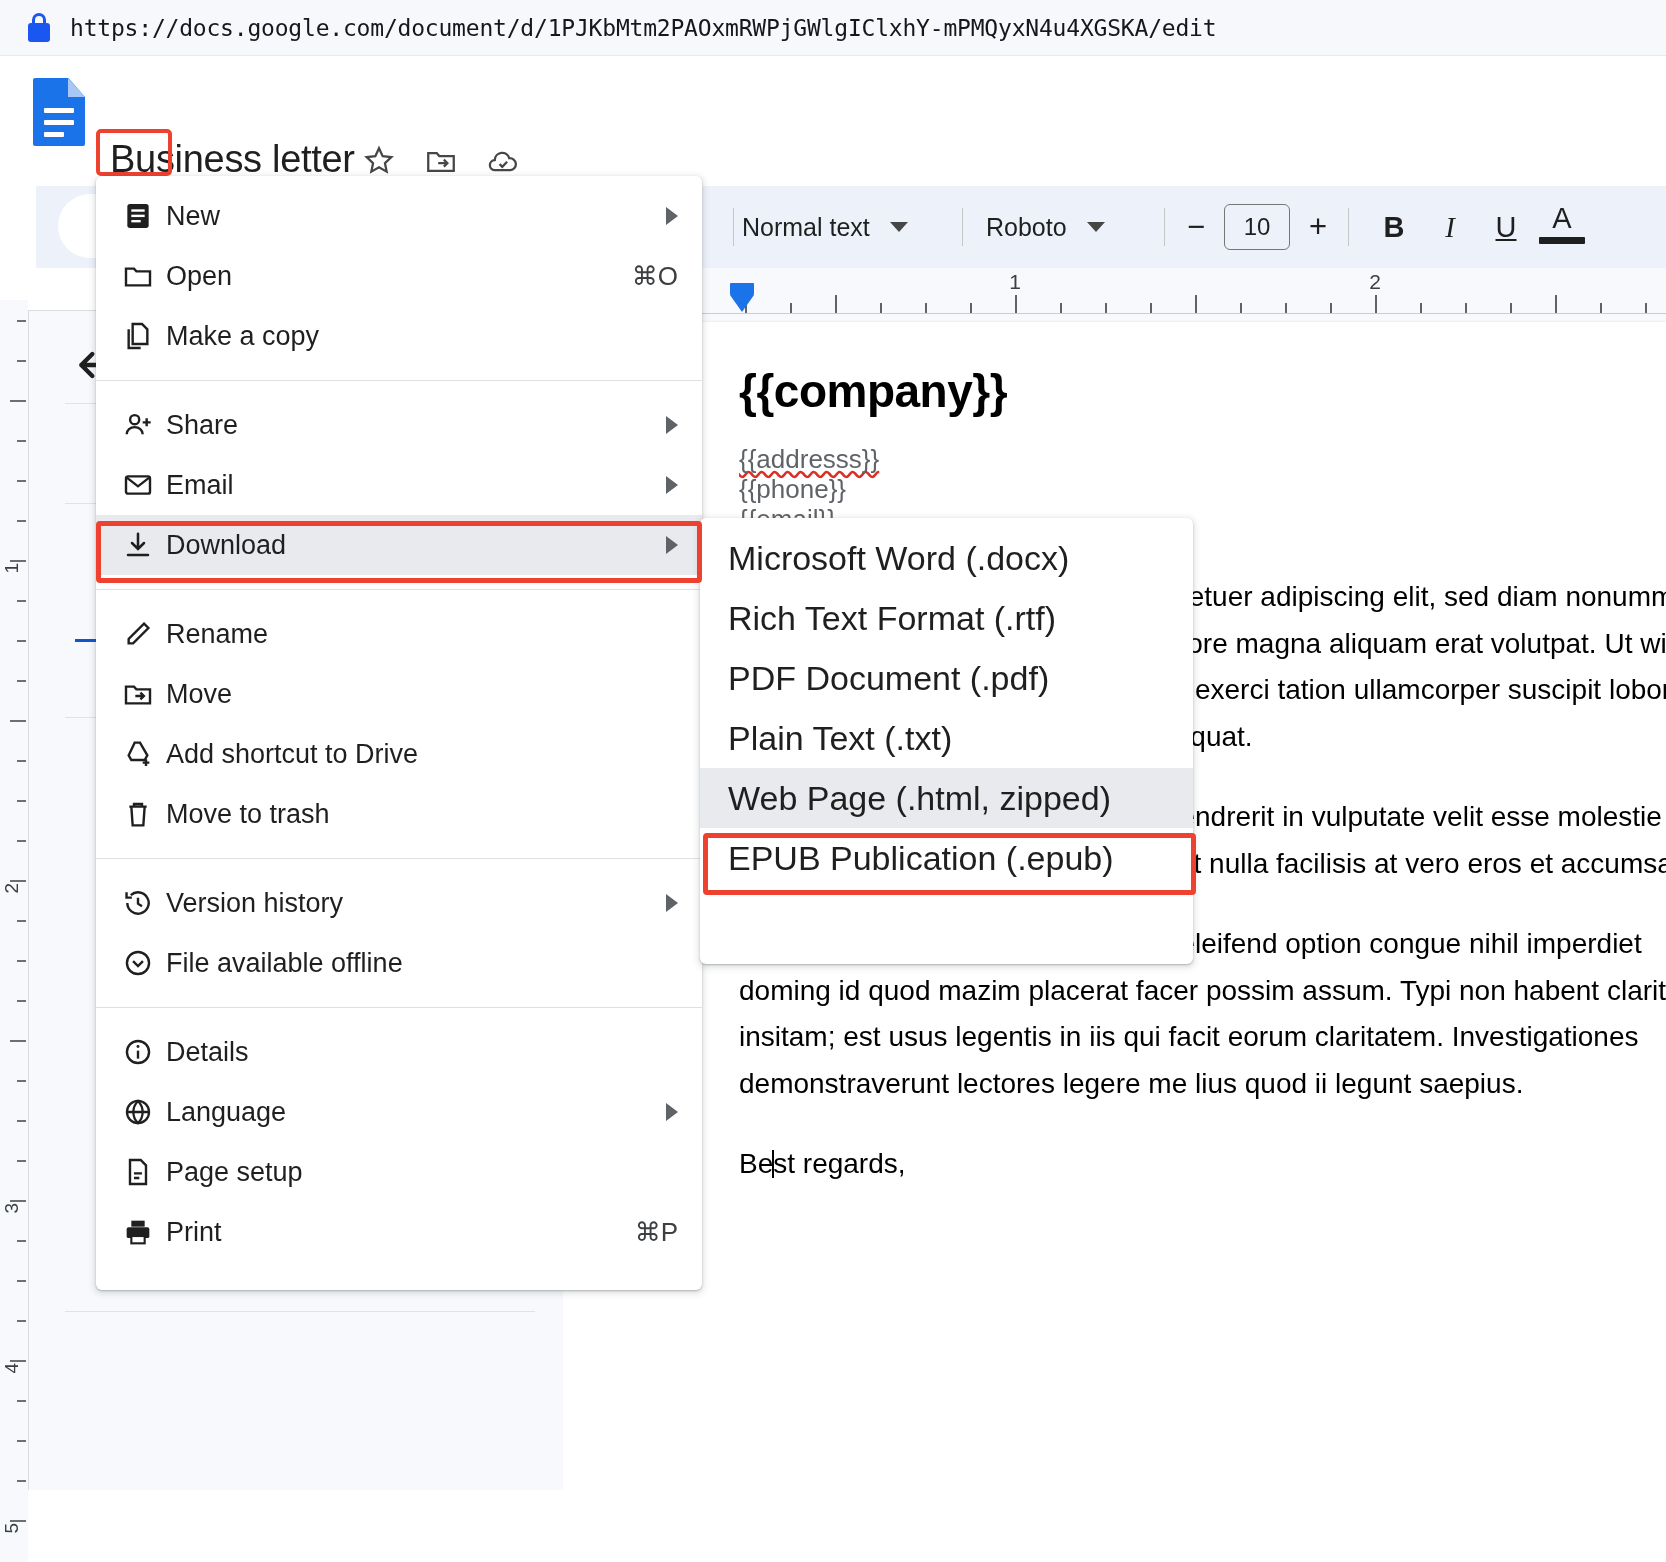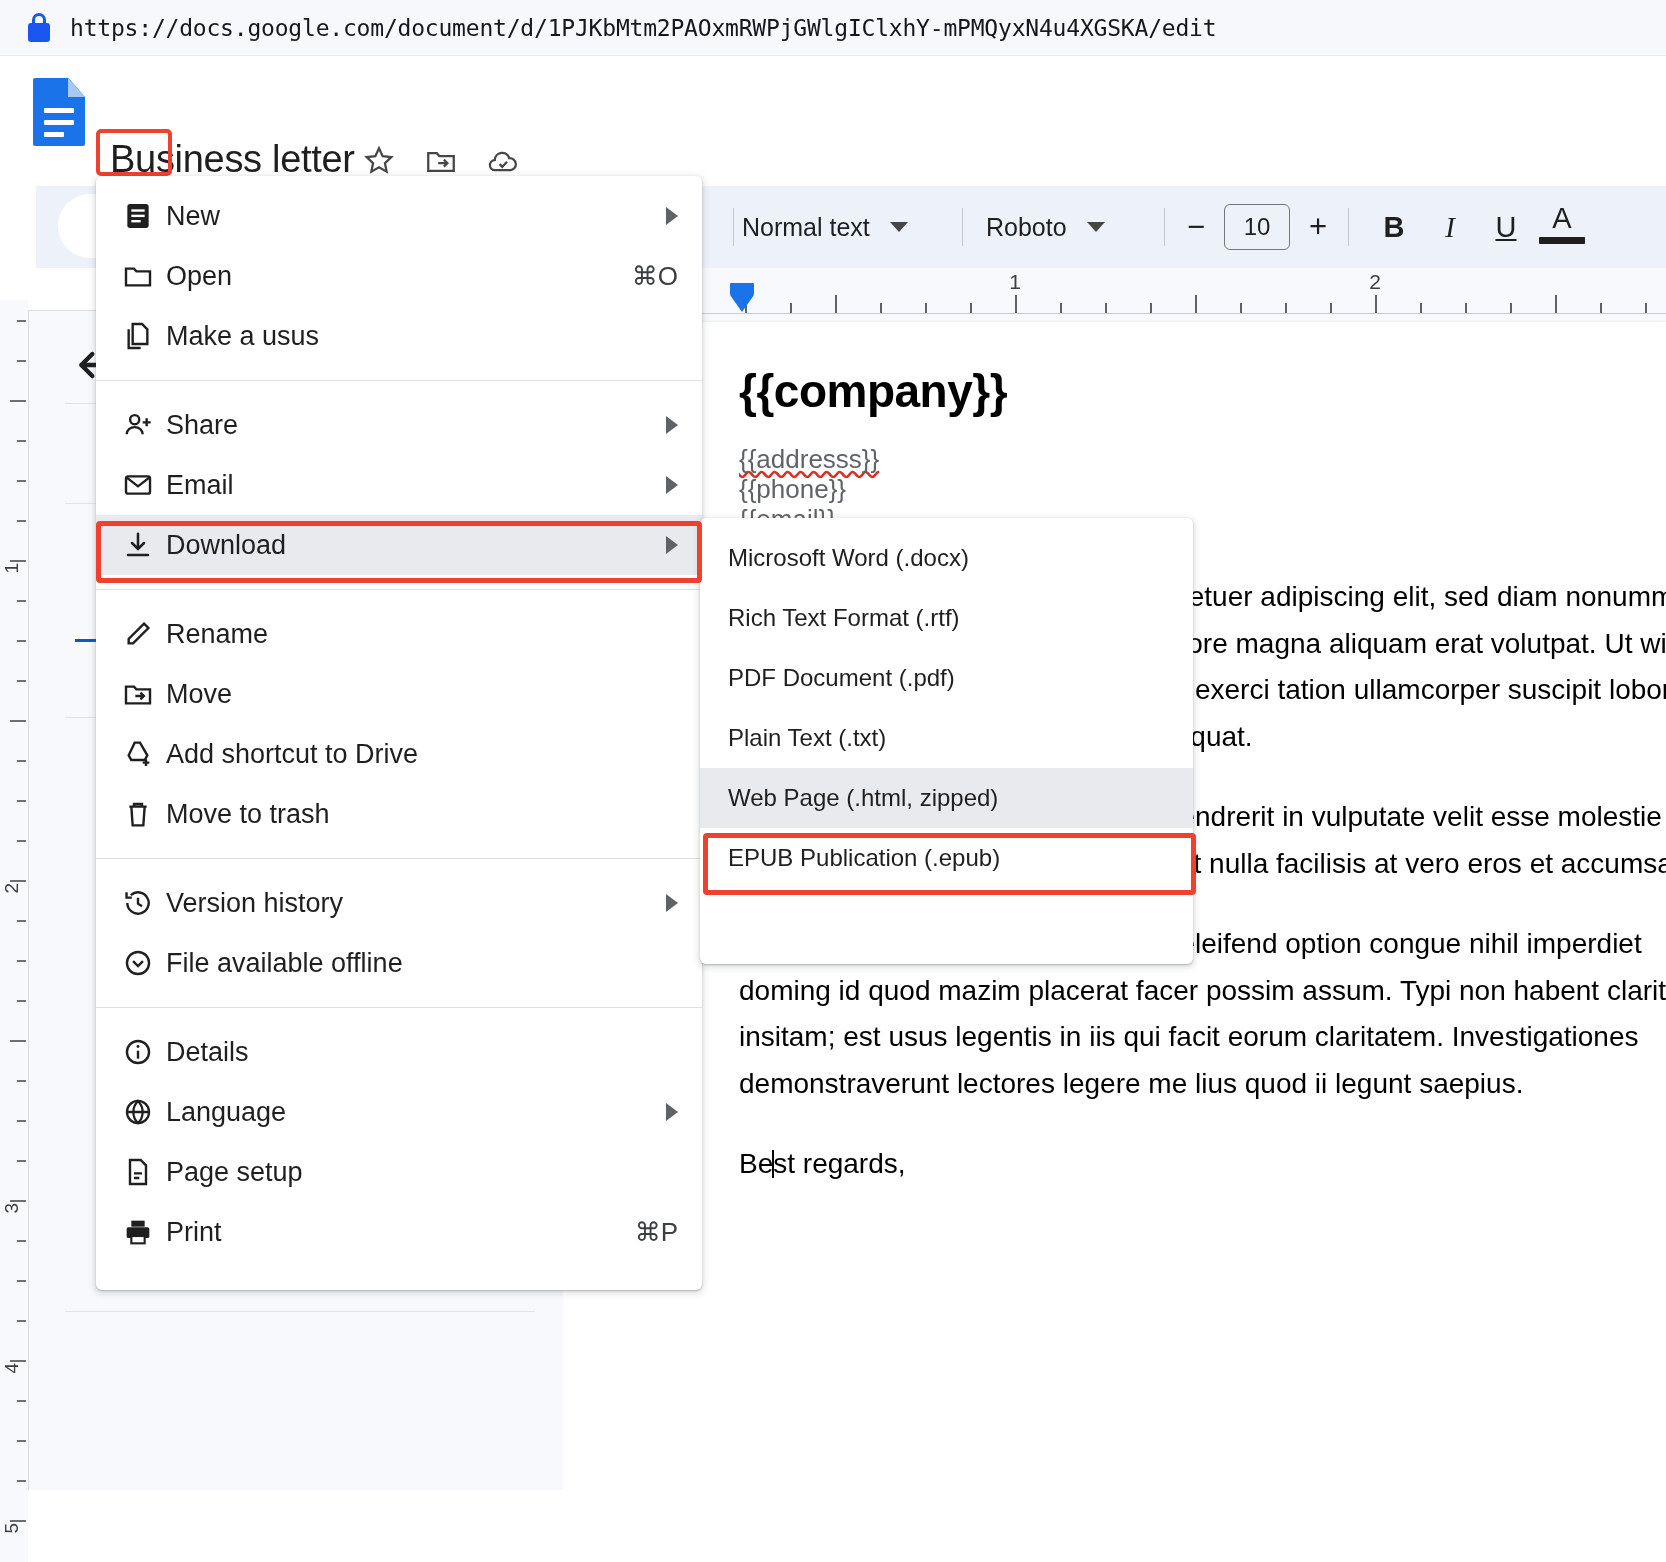--- a/index.html
+++ b/index.html
@@ -226,21 +226,21 @@
 
   
   .sub-menu {
     position: absolute; left: 700px; top: 518px; width: 493px; height: 446px;
     background: #ffffff; border-radius: 6px;
     box-shadow: 0 2px 6px 2px rgba(60,64,67,.15), 0 1px 2px rgba(60,64,67,.3);
     padding: 10px 0; z-index: 50;
   }
   .smi { display: flex; align-items: center; height: 60px; padding: 0 28px; cursor: pointer; }
   .smi.hl { background: #e8eaed; }
-  .smi-label { font-size: 24px; color: #1f1f1f; white-space: nowrap; }
+  .smi-label { font-size: 34px; color: #1f1f1f; white-space: nowrap; }
   .webpage-red-box {
     position: absolute; left: 703px; top: 833px; width: 493px; height: 62px;
     border: 5px solid #ef4130; border-radius: 4px; pointer-events: none; z-index: 60;
   }
 </style>
 </head>
 <body>
 
 <div id="root">
 
@@ -468,21 +468,21 @@
       <span class="mi-label">Open</span>
       <span class="mi-accel">⌘O</span>
     </div>
     <div class="mi">
       <span class="mi-ico">
         <svg viewBox="0 0 24 24" fill="none" stroke="currentColor" stroke-width="1.8">
             <path d="M8 3h7l4 4v11H8z"></path>
             <path d="M5 7v14h9"></path>
           </svg>
       </span>
-      <span class="mi-label">Make a usus</span>
+      <span class="mi-label">Make a copy</span>
     </div>
 
     <div class="m-sep"></div>
 
     <div class="mi">
       <span class="mi-ico">
         <svg viewBox="0 0 24 24" fill="none" stroke="currentColor" stroke-width="1.8">
             <circle cx="9.5" cy="8" r="3.4"></circle>
             <path d="M3.5 19c0-3.3 2.7-5.4 6-5.4s6 2.1 6 5.4"></path>
             <path d="M18.5 7v6M15.5 10h6"></path>

